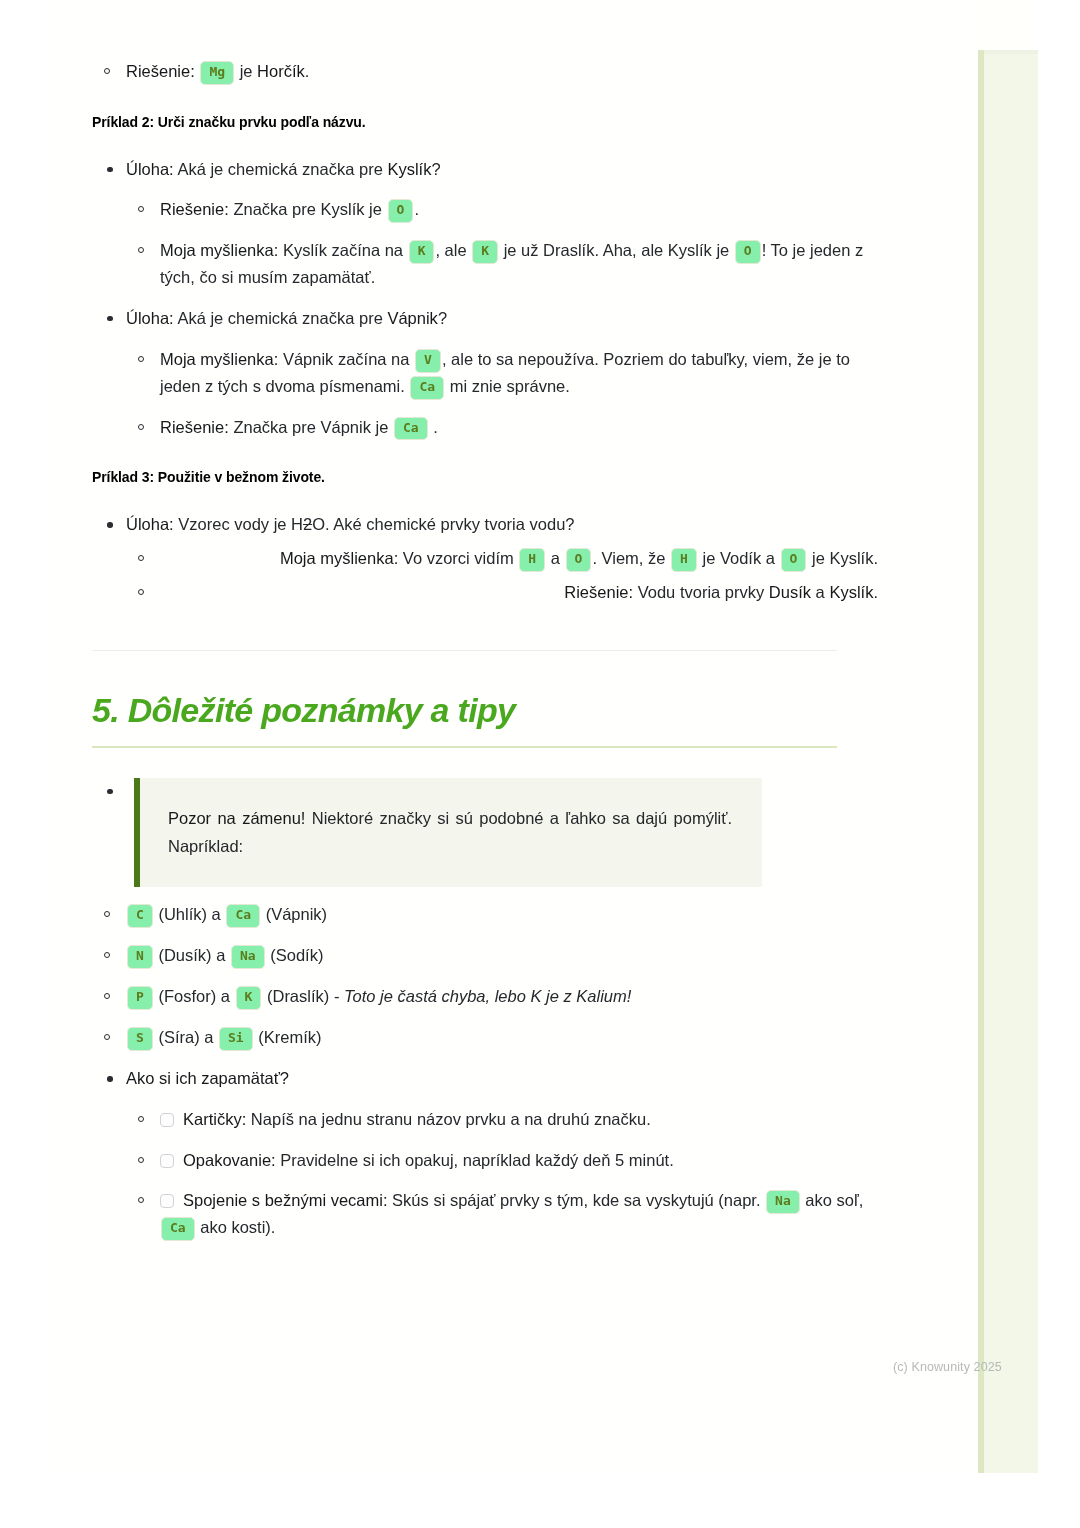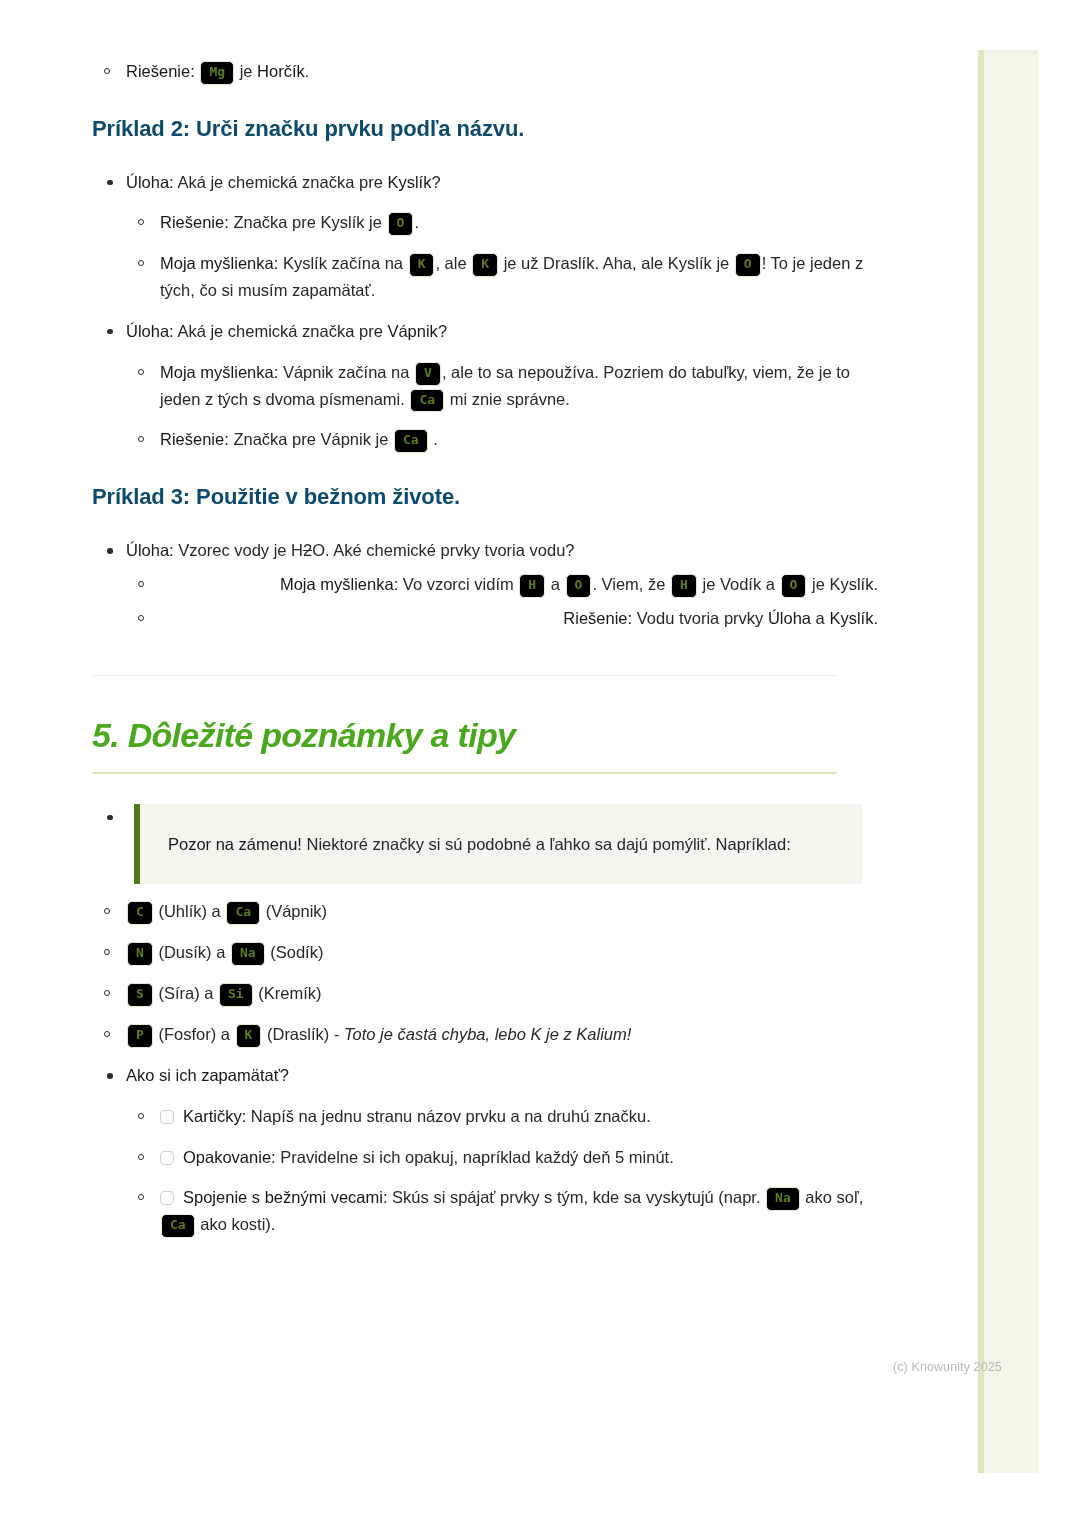--- a/index.html
+++ b/index.html
@@ -60,22 +60,22 @@
     color: #25282c;
     font-size: 16.5px;
     line-height: 1.62;
   }
 
   p, ul { margin: 0; padding: 0; }
 
   .para {
     margin: 26px 0 22px 0;
     font-weight: 700;
-    font-size: 22px;
-    color: #0c4a6e;
+    font-size: 14px;
+    color: #000000;
     letter-spacing: -0.1px;
   }
 
   ul.lvl1 {
     list-style: none;
     margin: 0;
     padding: 0;
   }
   ul.lvl1 > li {
     position: relative;
@@ -121,21 +121,21 @@
   b, strong { font-weight: 400; color: #16181b; }
   em { font-style: italic; }
 
   
   .chip {
     display: inline-block;
     font-family: "DejaVu Sans Mono", "Liberation Mono", monospace;
     font-size: 13px;
     font-weight: 700;
     color: #5b7d1d;
-    background: #000000;
+    background: #86efac;
     border: 1px solid #e4e9d6;
     border-radius: 5px;
     padding: 3px 8px 4px 8px;
     line-height: 1.15;
     vertical-align: 1px;
     margin: 0 1px;
   }
 
   .strike2 { text-decoration: line-through; }
 
@@ -168,21 +168,21 @@
   
   li.quote-li { padding-left: 30px; margin: 18px 0 26px 0; }
   .quote {
     margin-left: 8px;
     background: #f4f5ec;
     border-left: 6px solid #4b7818;
     padding: 26px 30px 26px 28px;
     text-align: justify;
     line-height: 1.75;
     color: #24272b;
-    width: 728px;
+    width: 628px;
     box-sizing: border-box;
   }
 
   
   .cbox {
     display: inline-block;
     width: 14px;
     height: 14px;
     border: 1.4px solid #cfd2d6;
     border-radius: 4px;
@@ -286,21 +286,21 @@
             <span>a</span>
             <span class="chip">O</span><span>. Viem, že</span>
             <span class="chip">H</span>
             <span>je Vodík a</span>
             <span class="chip">O</span>
             <span>je Kyslík.</span>
           </li>
           <li>
             <b>Riešenie:</b>
             <span>Vodu tvoria prvky</span>
-            <b>Úloha</b>
+            <b>Dusík</b>
             <span>a</span>
             <b>Kyslík</b><span>.</span>
           </li>
         </ul>
       </li>
     </ul>
 
     <hr class="rule">
 
     <h2 class="h-sec">5. Dôležité poznámky a tipy</h2>
@@ -324,34 +324,34 @@
         <span>(Vápnik)</span>
       </li>
       <li>
         <span class="chip">N</span>
         <span>(Dusík)</span>
         <span>a</span>
         <span class="chip">Na</span>
         <span>(Sodík)</span>
       </li>
       <li>
-        <span class="chip">S</span>
-        <span>(Síra)</span>
-        <span>a</span>
-        <span class="chip">Si</span>
-        <span>(Kremík)</span>
-      </li>
-      <li>
         <span class="chip">P</span>
         <span>(Fosfor)</span>
         <span>a</span>
         <span class="chip">K</span>
         <span>(Draslík) -</span>
         <em>Toto je častá chyba, lebo K je z Kalium!</em>
       </li>
+      <li>
+        <span class="chip">S</span>
+        <span>(Síra)</span>
+        <span>a</span>
+        <span class="chip">Si</span>
+        <span>(Kremík)</span>
+      </li>
     </ul>
 
     <ul class="lvl1">
       <li>
         <b>Ako si ich zapamätať?</b>
 
         <ul class="lvl2">
           <li>
             <span class="cbox"></span><b>Kartičky:</b>
             <span>Napíš na jednu stranu názov prvku a na druhú značku.</span>

